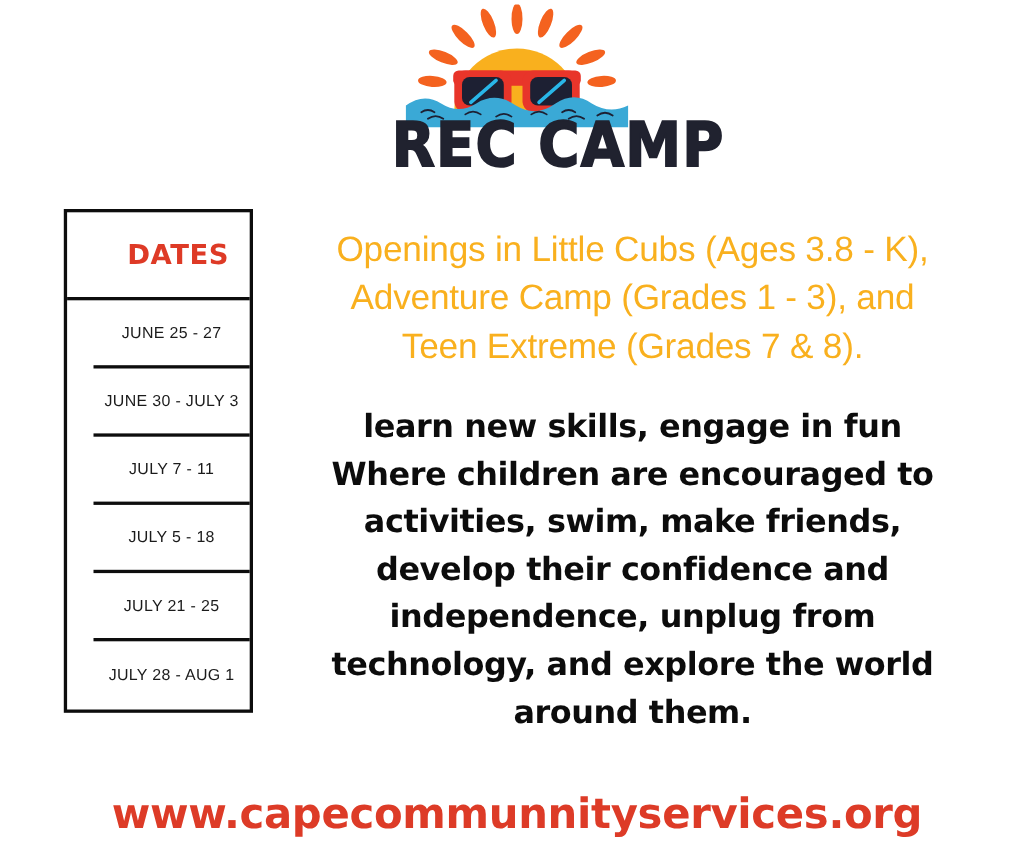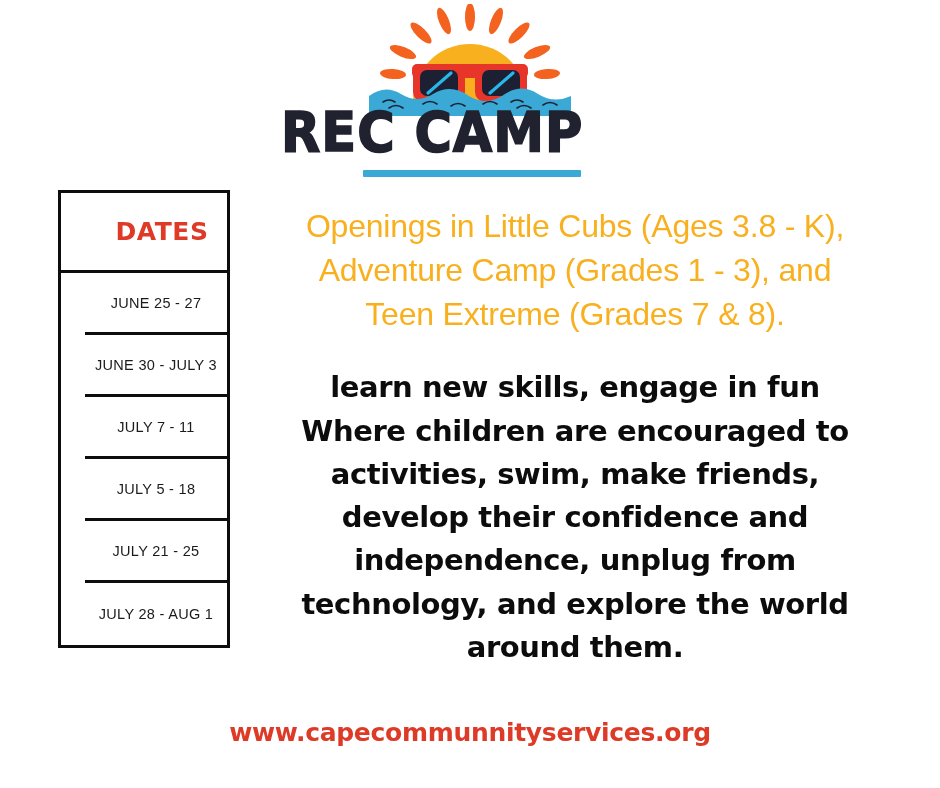--- a/index.html
+++ b/index.html
@@ -37,21 +37,21 @@
   .logo-mark {
     width: 210px;
     height: 112px;
     display: block;
   }
   .logo-wordmark {
     position: relative;
     margin-top: -6px;
     width: 222px;
     display: flex;
-    flex-direction: column;
+    flex-direction: row;
     align-items: flex-end;
   }
   .logo-text {
     font-family: "DejaVu Sans", sans-serif;
     font-weight: 700;
     font-size: 50px;
     line-height: 1;
     letter-spacing: 1px;
     color: #20222f;
     -webkit-text-stroke: 1.5px #20222f;
@@ -152,21 +152,21 @@
 
   
   .site-url {
     position: absolute;
     left: 0;
     top: 718px;
     width: 940px;
     text-align: center;
     font-family: "DejaVu Sans", sans-serif;
     font-weight: 700;
-    font-size: 25px;
+    font-size: 38px;
     letter-spacing: -0.3px;
     color: #dd3b27;
   }
 </style>
 </head>
 <body>
 
 <div class="flyer">
 
   <div class="logo-block">

